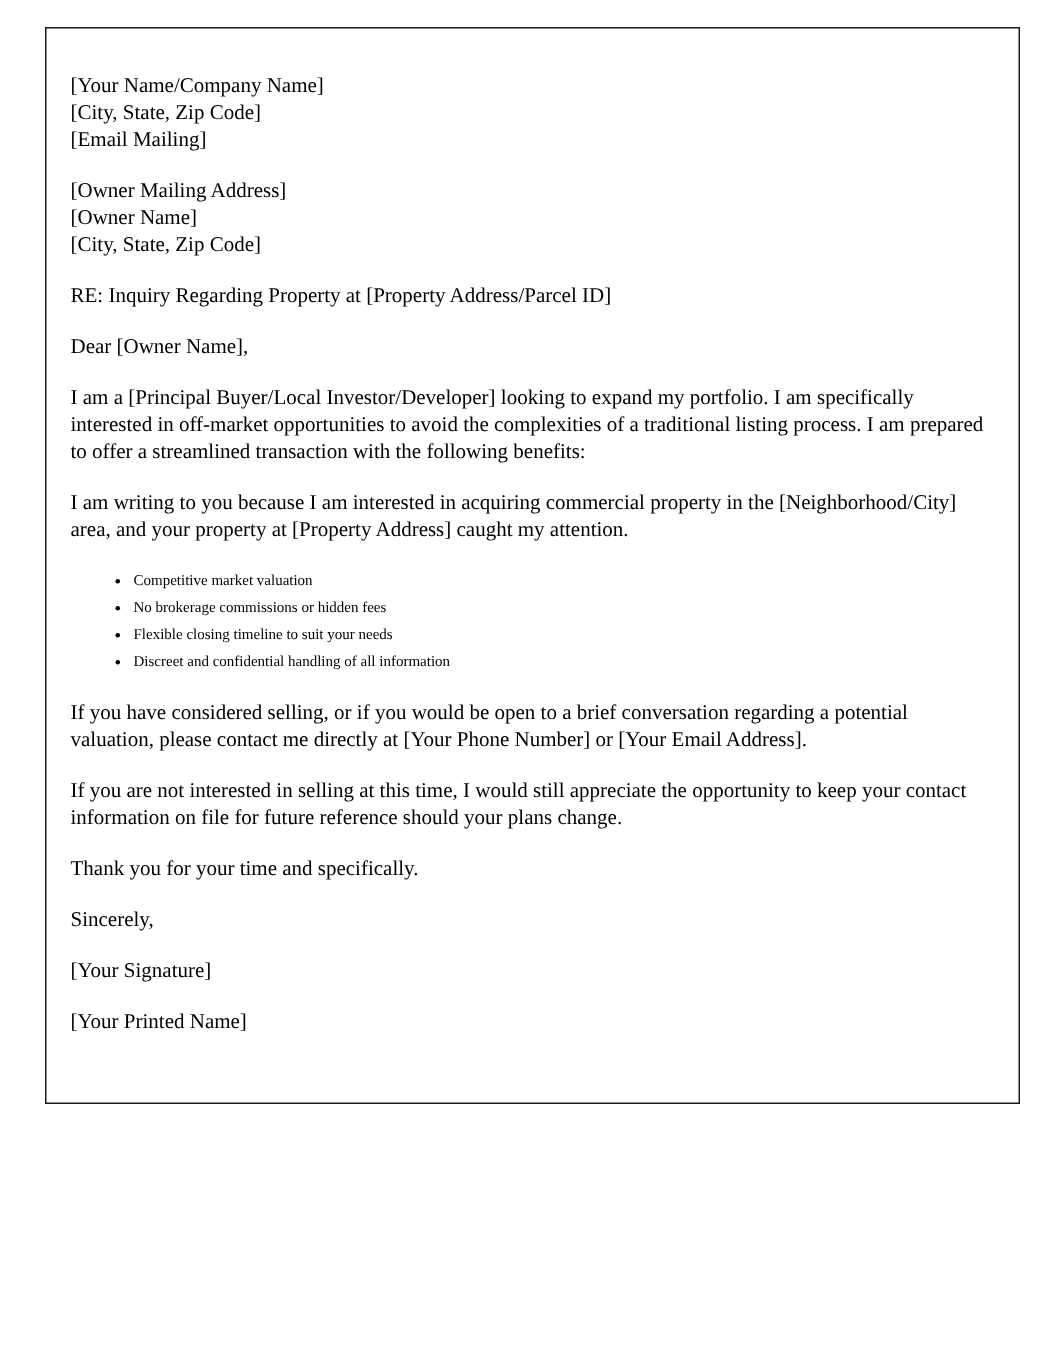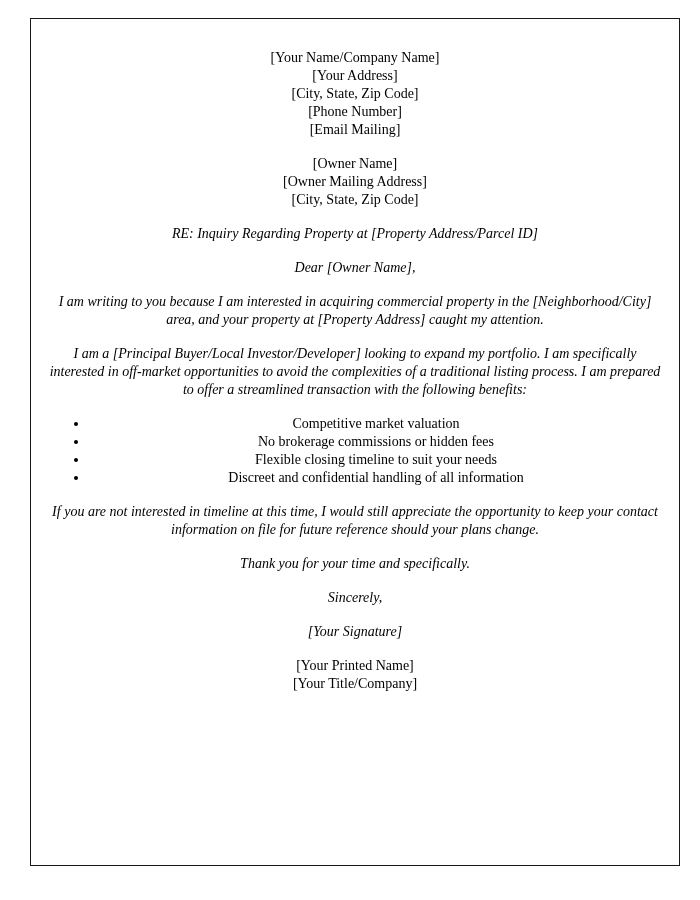--- a/index.html
+++ b/index.html
@@ -16,101 +16,97 @@
     position: relative;
     width: 700px;
     height: 900px;
     background: #ffffff;
   }
   .letter-frame {
     position: absolute;
     left: 30px;
     top: 18px;
     width: 650px;
-    height: 848px;
+    height: 718px;
     border: 1px solid #1a1a1a;
     background: #ffffff;
     padding: 30px 16px 0 16px;
     overflow: hidden;
-    text-align: center;
   }
   .line {
     margin: 0;
     font-size: 14px;
     line-height: 18px;
     white-space: pre-wrap;
   }
   .block {
     margin: 0 0 16px 0;
   }
   .block:last-child {
     margin-bottom: 0;
   }
   p.para {
     margin: 0 0 16px 0;
     font-size: 14px;
     line-height: 18px;
-    font-style: italic;
   }
   ul.benefits {
     margin: 0 0 16px 0;
     padding: 0 0 0 42px;
     list-style-type: disc;
   }
   ul.benefits li {
-    font-size: 14px;
+    font-size: 10px;
     line-height: 18px;
     margin: 0;
     font-family: Liberation Serif, serif;
   }
 </style>
 </head>
 <body>
 
 <div class="page">
   <div class="letter-frame">
 
     <div class="block">
       <p class="line">[Your Name/Company Name]</p>
-      <p class="line">[Your Address]</p>
       <p class="line">[City, State, Zip Code]</p>
-      <p class="line">[Phone Number]</p>
       <p class="line">[Email Mailing]</p>
     </div>
 
 
     <div class="block">
+      <p class="line">[Owner Mailing Address]</p>
       <p class="line">[Owner Name]</p>
-      <p class="line">[Owner Mailing Address]</p>
       <p class="line">[City, State, Zip Code]</p>
     </div>
 
     <p class="para">RE: Inquiry Regarding Property at [Property Address/Parcel ID]</p>
 
     <p class="para">Dear [Owner Name],</p>
 
+    <p class="para">I am a [Principal Buyer/Local Investor/Developer] looking to expand my portfolio. I am specifically interested in off-market opportunities to avoid the complexities of a traditional listing process. I am prepared to offer a streamlined transaction with the following benefits:</p>
+
     <p class="para">I am writing to you because I am interested in acquiring commercial property in the [Neighborhood/City] area, and your property at [Property Address] caught my attention.</p>
-
-    <p class="para">I am a [Principal Buyer/Local Investor/Developer] looking to expand my portfolio. I am specifically interested in off-market opportunities to avoid the complexities of a traditional listing process. I am prepared to offer a streamlined transaction with the following benefits:</p>
 
     <ul class="benefits">
       <li>Competitive market valuation</li>
       <li>No brokerage commissions or hidden fees</li>
       <li>Flexible closing timeline to suit your needs</li>
       <li>Discreet and confidential handling of all information</li>
     </ul>
 
+    <p class="para">If you have considered selling, or if you would be open to a brief conversation regarding a potential valuation, please contact me directly at [Your Phone Number] or [Your Email Address].</p>
 
-    <p class="para">If you are not interested in timeline at this time, I would still appreciate the opportunity to keep your contact information on file for future reference should your plans change.</p>
+    <p class="para">If you are not interested in selling at this time, I would still appreciate the opportunity to keep your contact information on file for future reference should your plans change.</p>
 
     <p class="para">Thank you for your time and specifically.</p>
 
     <p class="para">Sincerely,</p>
 
     <p class="para">[Your Signature]</p>
 
     <div class="block">
       <p class="line">[Your Printed Name]</p>
-      <p class="line">[Your Title/Company]</p>
     </div>
 
   </div>
 </div>
 
 </body></html>

